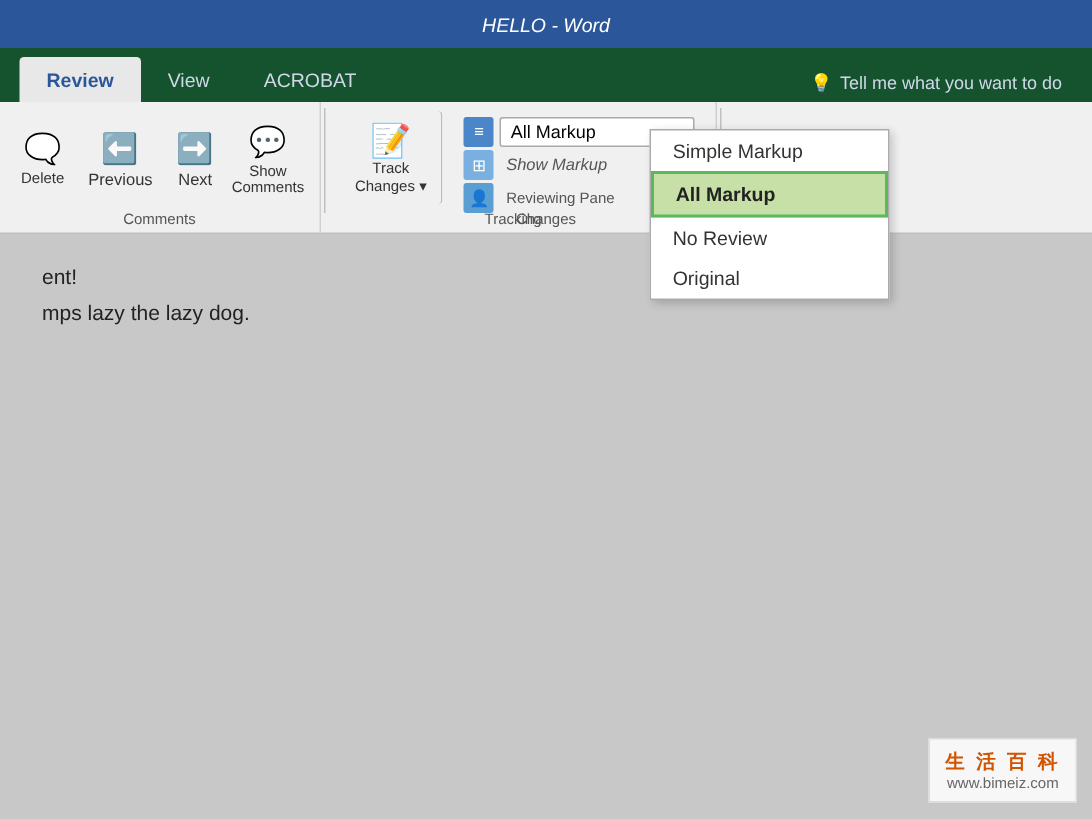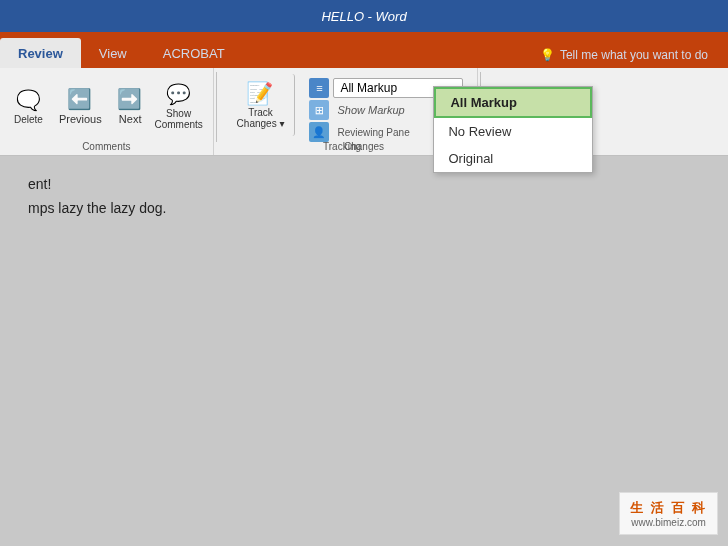--- a/index.html
+++ b/index.html
@@ -19,25 +19,25 @@
       display: flex;
       align-items: center;
       justify-content: center;
       color: white;
       font-size: 13px;
       font-style: italic;
     }
 
     
     .tab-bar {
-      background: #c2410c;
+      background: #14532d;
       height: 36px;
       display: flex;
       align-items: flex-end;
-      padding-left: 0;
+      padding-left: 13px;
       gap: 2px;
     }
     .tab {
       height: 30px;
       padding: 0 18px;
       display: flex;
       align-items: center;
       font-size: 13px;
       color: #d0d8e8;
       cursor: pointer;
@@ -330,20 +330,23 @@
           <div class="markup-row-icon" style="background:#7ab0e0;">⊞</div>
           <div style="font-size:11px;color:#555;padding:2px 4px;font-style:italic;">Show Markup</div>
         </div>
 
         <div style="display:flex;align-items:center;gap:4px;">
           <div class="markup-row-icon" style="background:#5a9fd4;">👤</div>
           <div style="font-size:10px;color:#555;padding:2px 4px;">Reviewing Pane</div>
         </div>
 
         <div class="dropdown-menu">
+          <div class="dropdown-item">
+            <span>Simple Markup</span>
+          </div>
           <div class="dropdown-item selected">
             <span>All Markup</span>
           </div>
           <div class="dropdown-item">
             <span>No Review</span>
           </div>
           <div class="dropdown-item">
             <span>Original</span>
           </div>
         </div>

